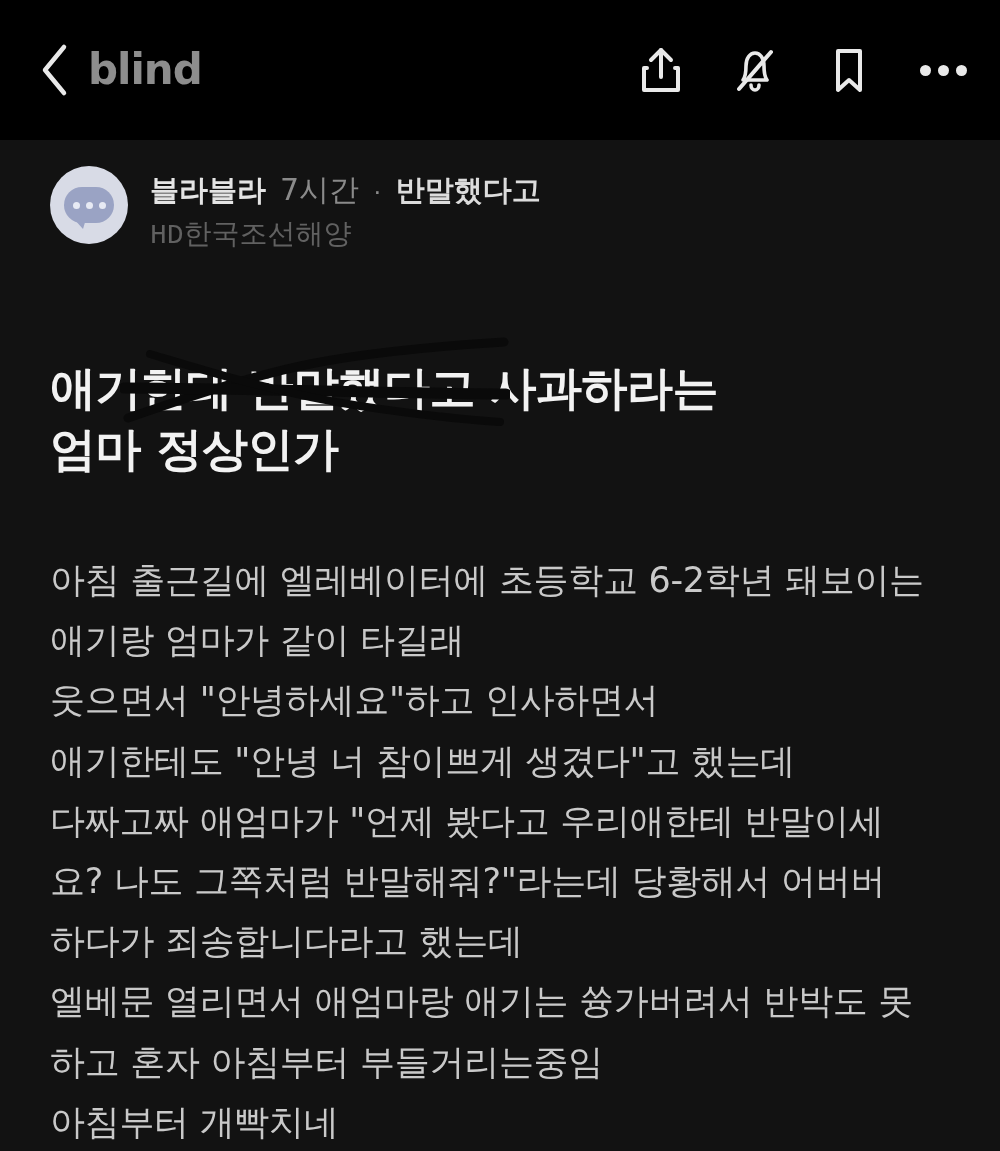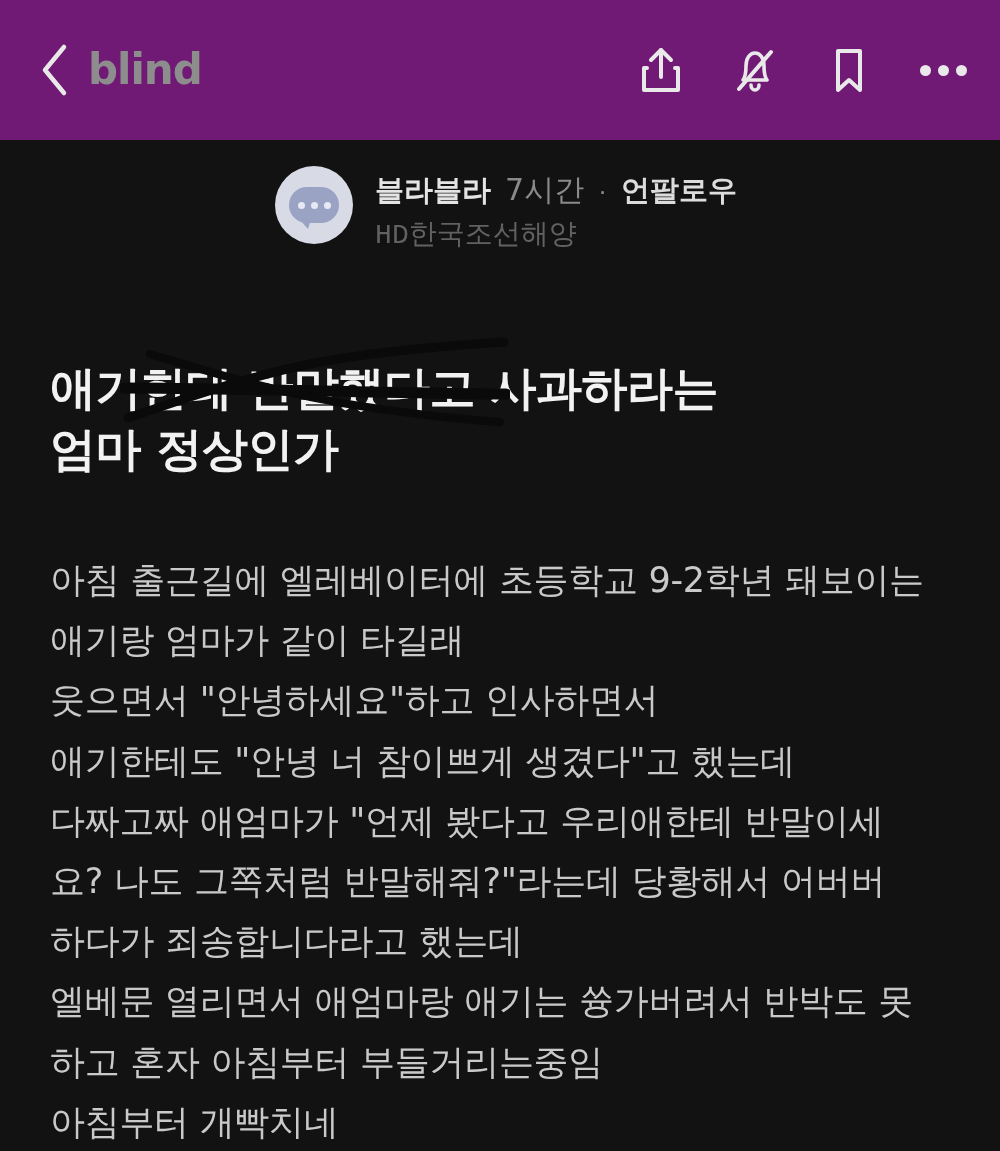--- a/index.html
+++ b/index.html
@@ -17,21 +17,21 @@
     overflow: hidden;
     position: relative;
   }
 
   
   .topbar {
     height: 140px;
     display: flex;
     align-items: center;
     padding: 0 34px 0 38px;
-    background: #701a75;
+    background: #000000;
   }
   .back-btn {
     width: 44px;
     height: 52px;
     display: flex;
     align-items: center;
     justify-content: flex-start;
     cursor: pointer;
     flex: 0 0 auto;
   }
@@ -72,21 +72,20 @@
     background: #e9e9e9;
     display: block;
   }
 
   
   .author-row {
     display: flex;
     align-items: flex-start;
     padding: 22px 38px 0 50px;
     position: relative;
-    justify-content: center;
   }
   .avatar {
     width: 78px;
     height: 78px;
     border-radius: 50%;
     background: #d8dbe6;
     display: flex;
     align-items: center;
     justify-content: center;
     flex: 0 0 auto;
@@ -261,36 +260,36 @@
         <i></i>
         <i></i>
     </span>
   </div>
 
   <div class="author-meta">
     <div class="meta-line1">
       <span class="topic">블라블라</span>
       <span class="time">7시간</span>
       <span class="dot-sep">·</span>
-      <span class="unfollow">언팔로우</span>
+      <span class="unfollow">반말했다고</span>
     </div>
     <div class="meta-line2">HD한국조선해양</div>
   </div>
 
   <svg class="scribble" viewBox="0 0 390 92" fill="none">
     <path d="M8 82 C60 64 130 40 190 28 C250 16 320 10 384 6" stroke="#0a0a0a" stroke-width="9" stroke-linecap="round"></path>
     <path d="M4 52 C70 52 150 54 250 56 C310 57 350 58 386 58" stroke="#0a0a0a" stroke-width="11" stroke-linecap="round"></path>
     <path d="M30 18 C90 36 160 58 240 70 C300 79 350 84 380 86" stroke="#0a0a0a" stroke-width="8" stroke-linecap="round"></path>
   </svg>
 </div>
 
 <h1 class="post-title">애기한테 반말했다고 사과하라는
 엄마 정상인가</h1>
 
-<div class="post-body">아침 출근길에 엘레베이터에 초등학교 9-2학년 돼보이는
+<div class="post-body">아침 출근길에 엘레베이터에 초등학교 6-2학년 돼보이는
 애기랑 엄마가 같이 타길래
 웃으면서 "안녕하세요"하고 인사하면서
 애기한테도 "안녕 너 참이쁘게 생겼다"고 했는데
 다짜고짜 애엄마가 "언제 봤다고 우리애한테 반말이세
 요? 나도 그쪽처럼 반말해줘?"라는데 당황해서 어버버
 하다가 죄송합니다라고 했는데
 엘베문 열리면서 애엄마랑 애기는 쓩가버려서 반박도 못
 하고 혼자 아침부터 부들거리는중임
 아침부터 개빡치네</div>
 

